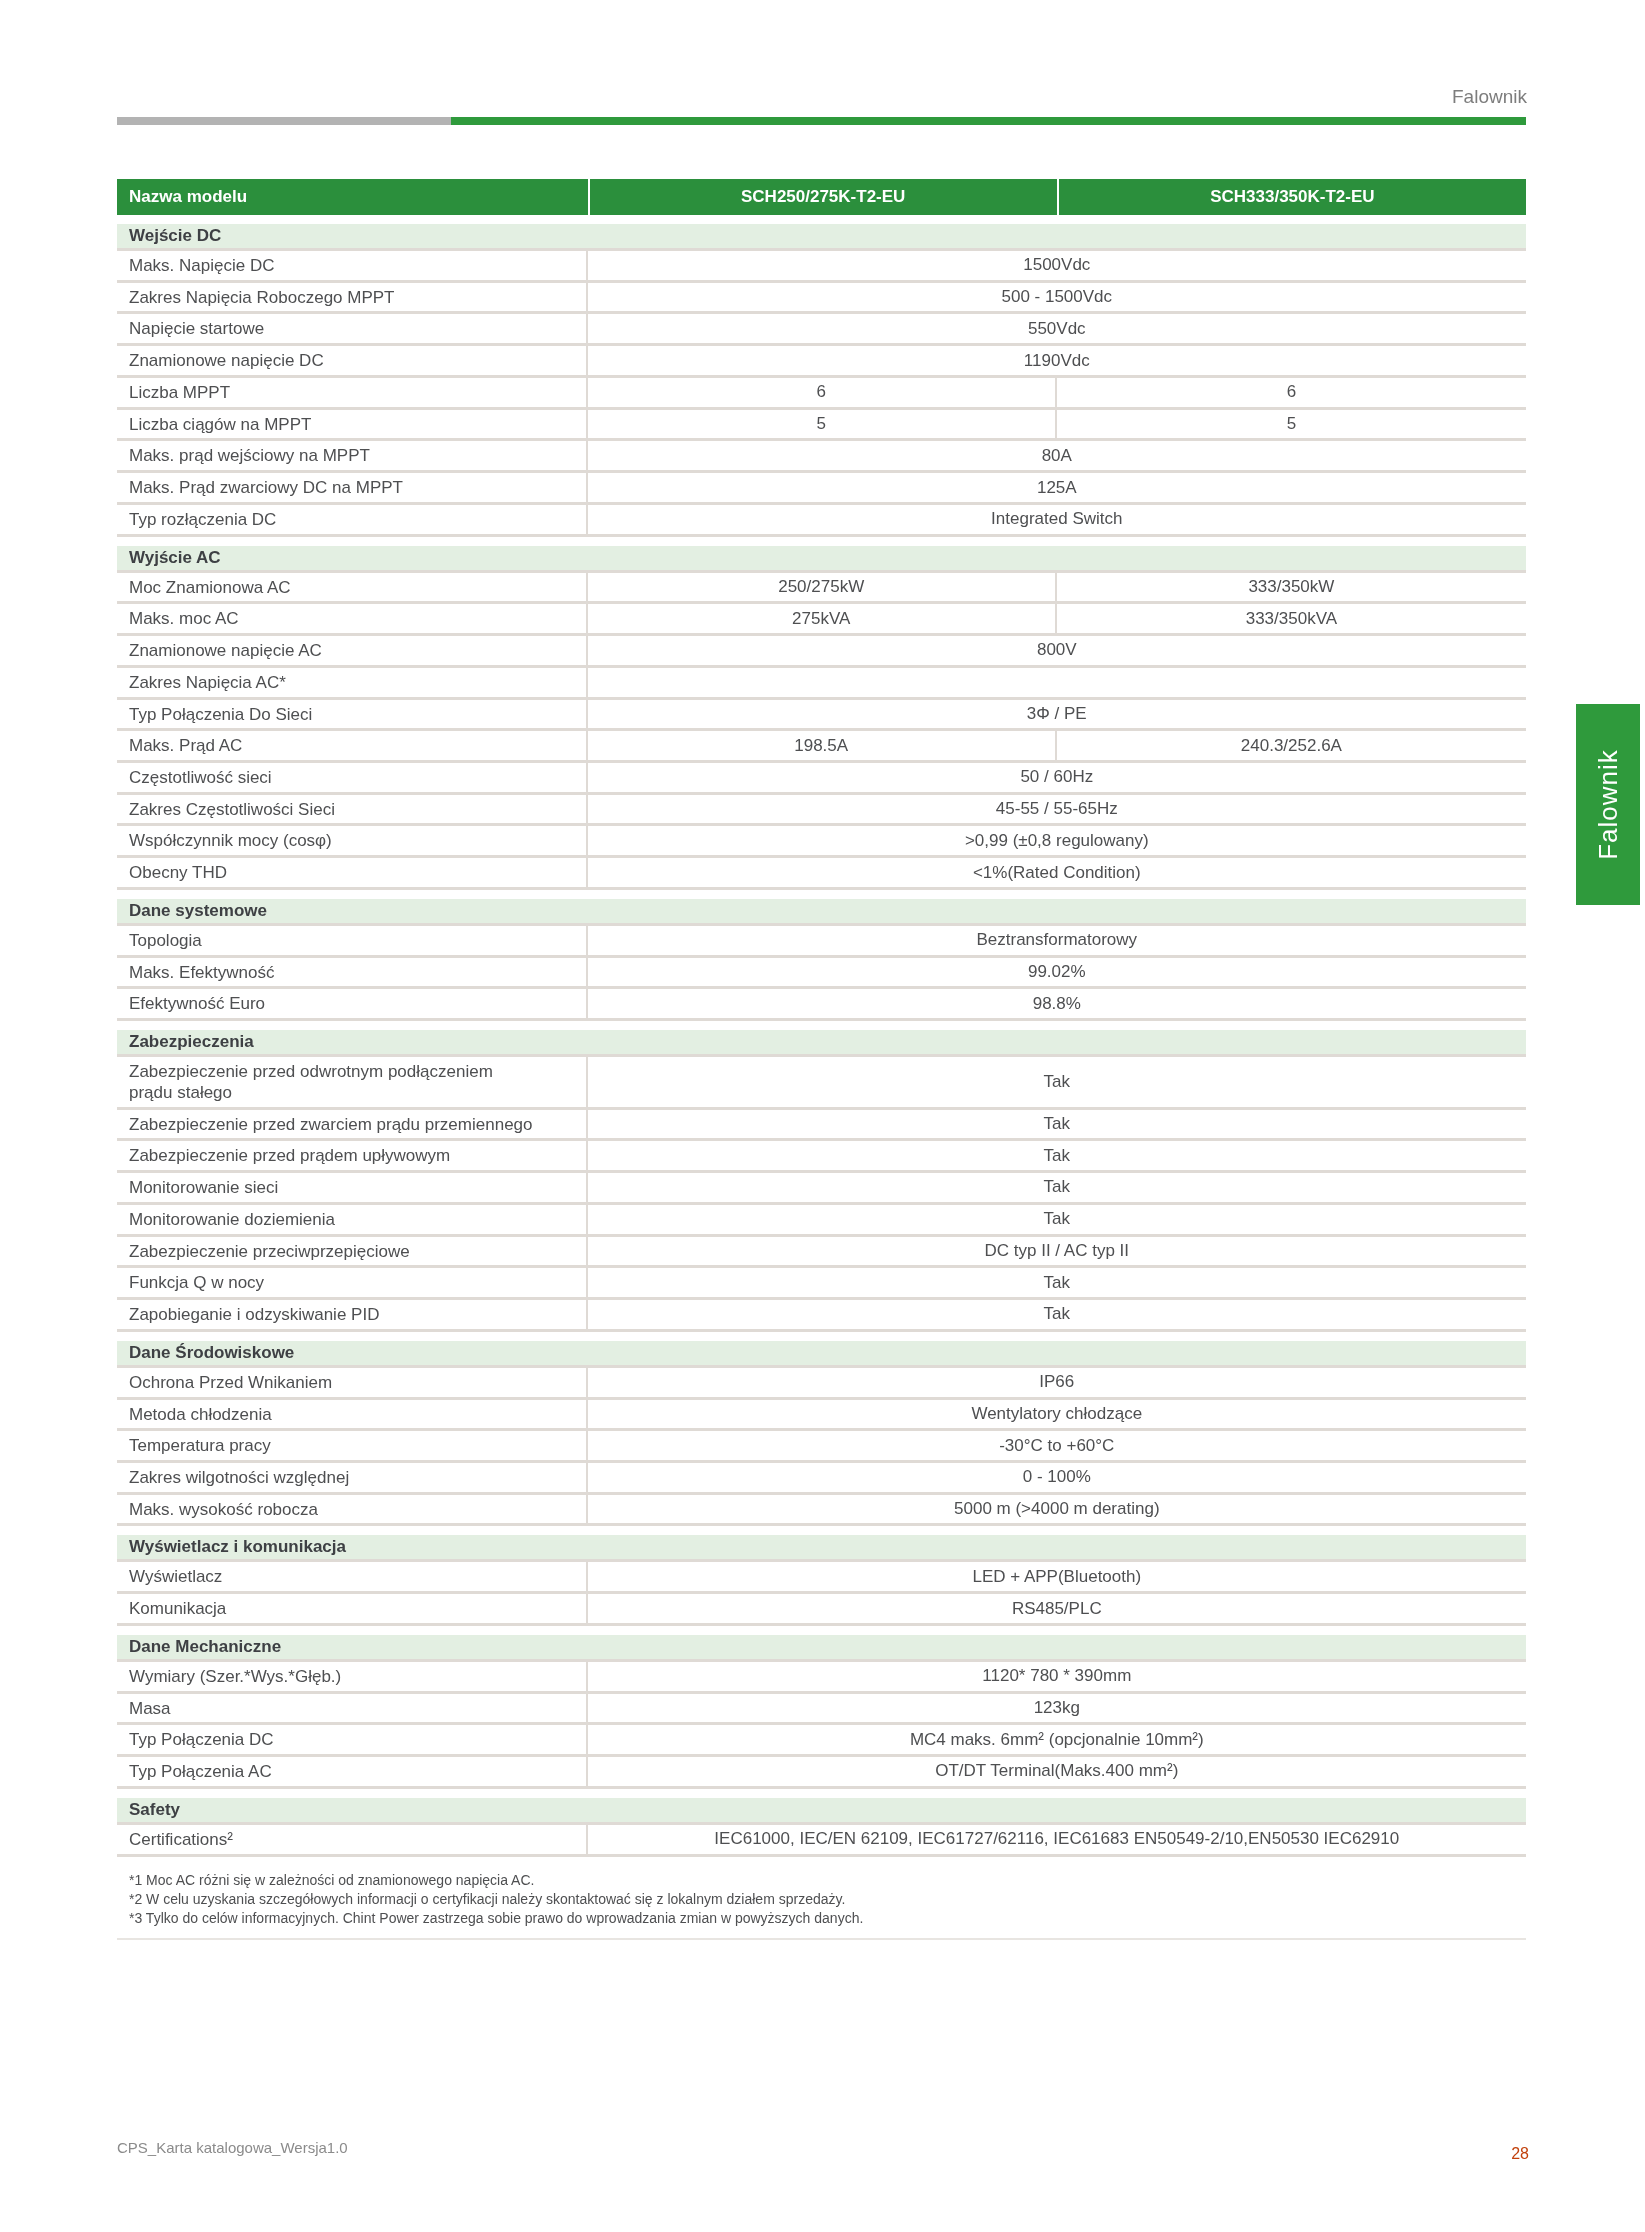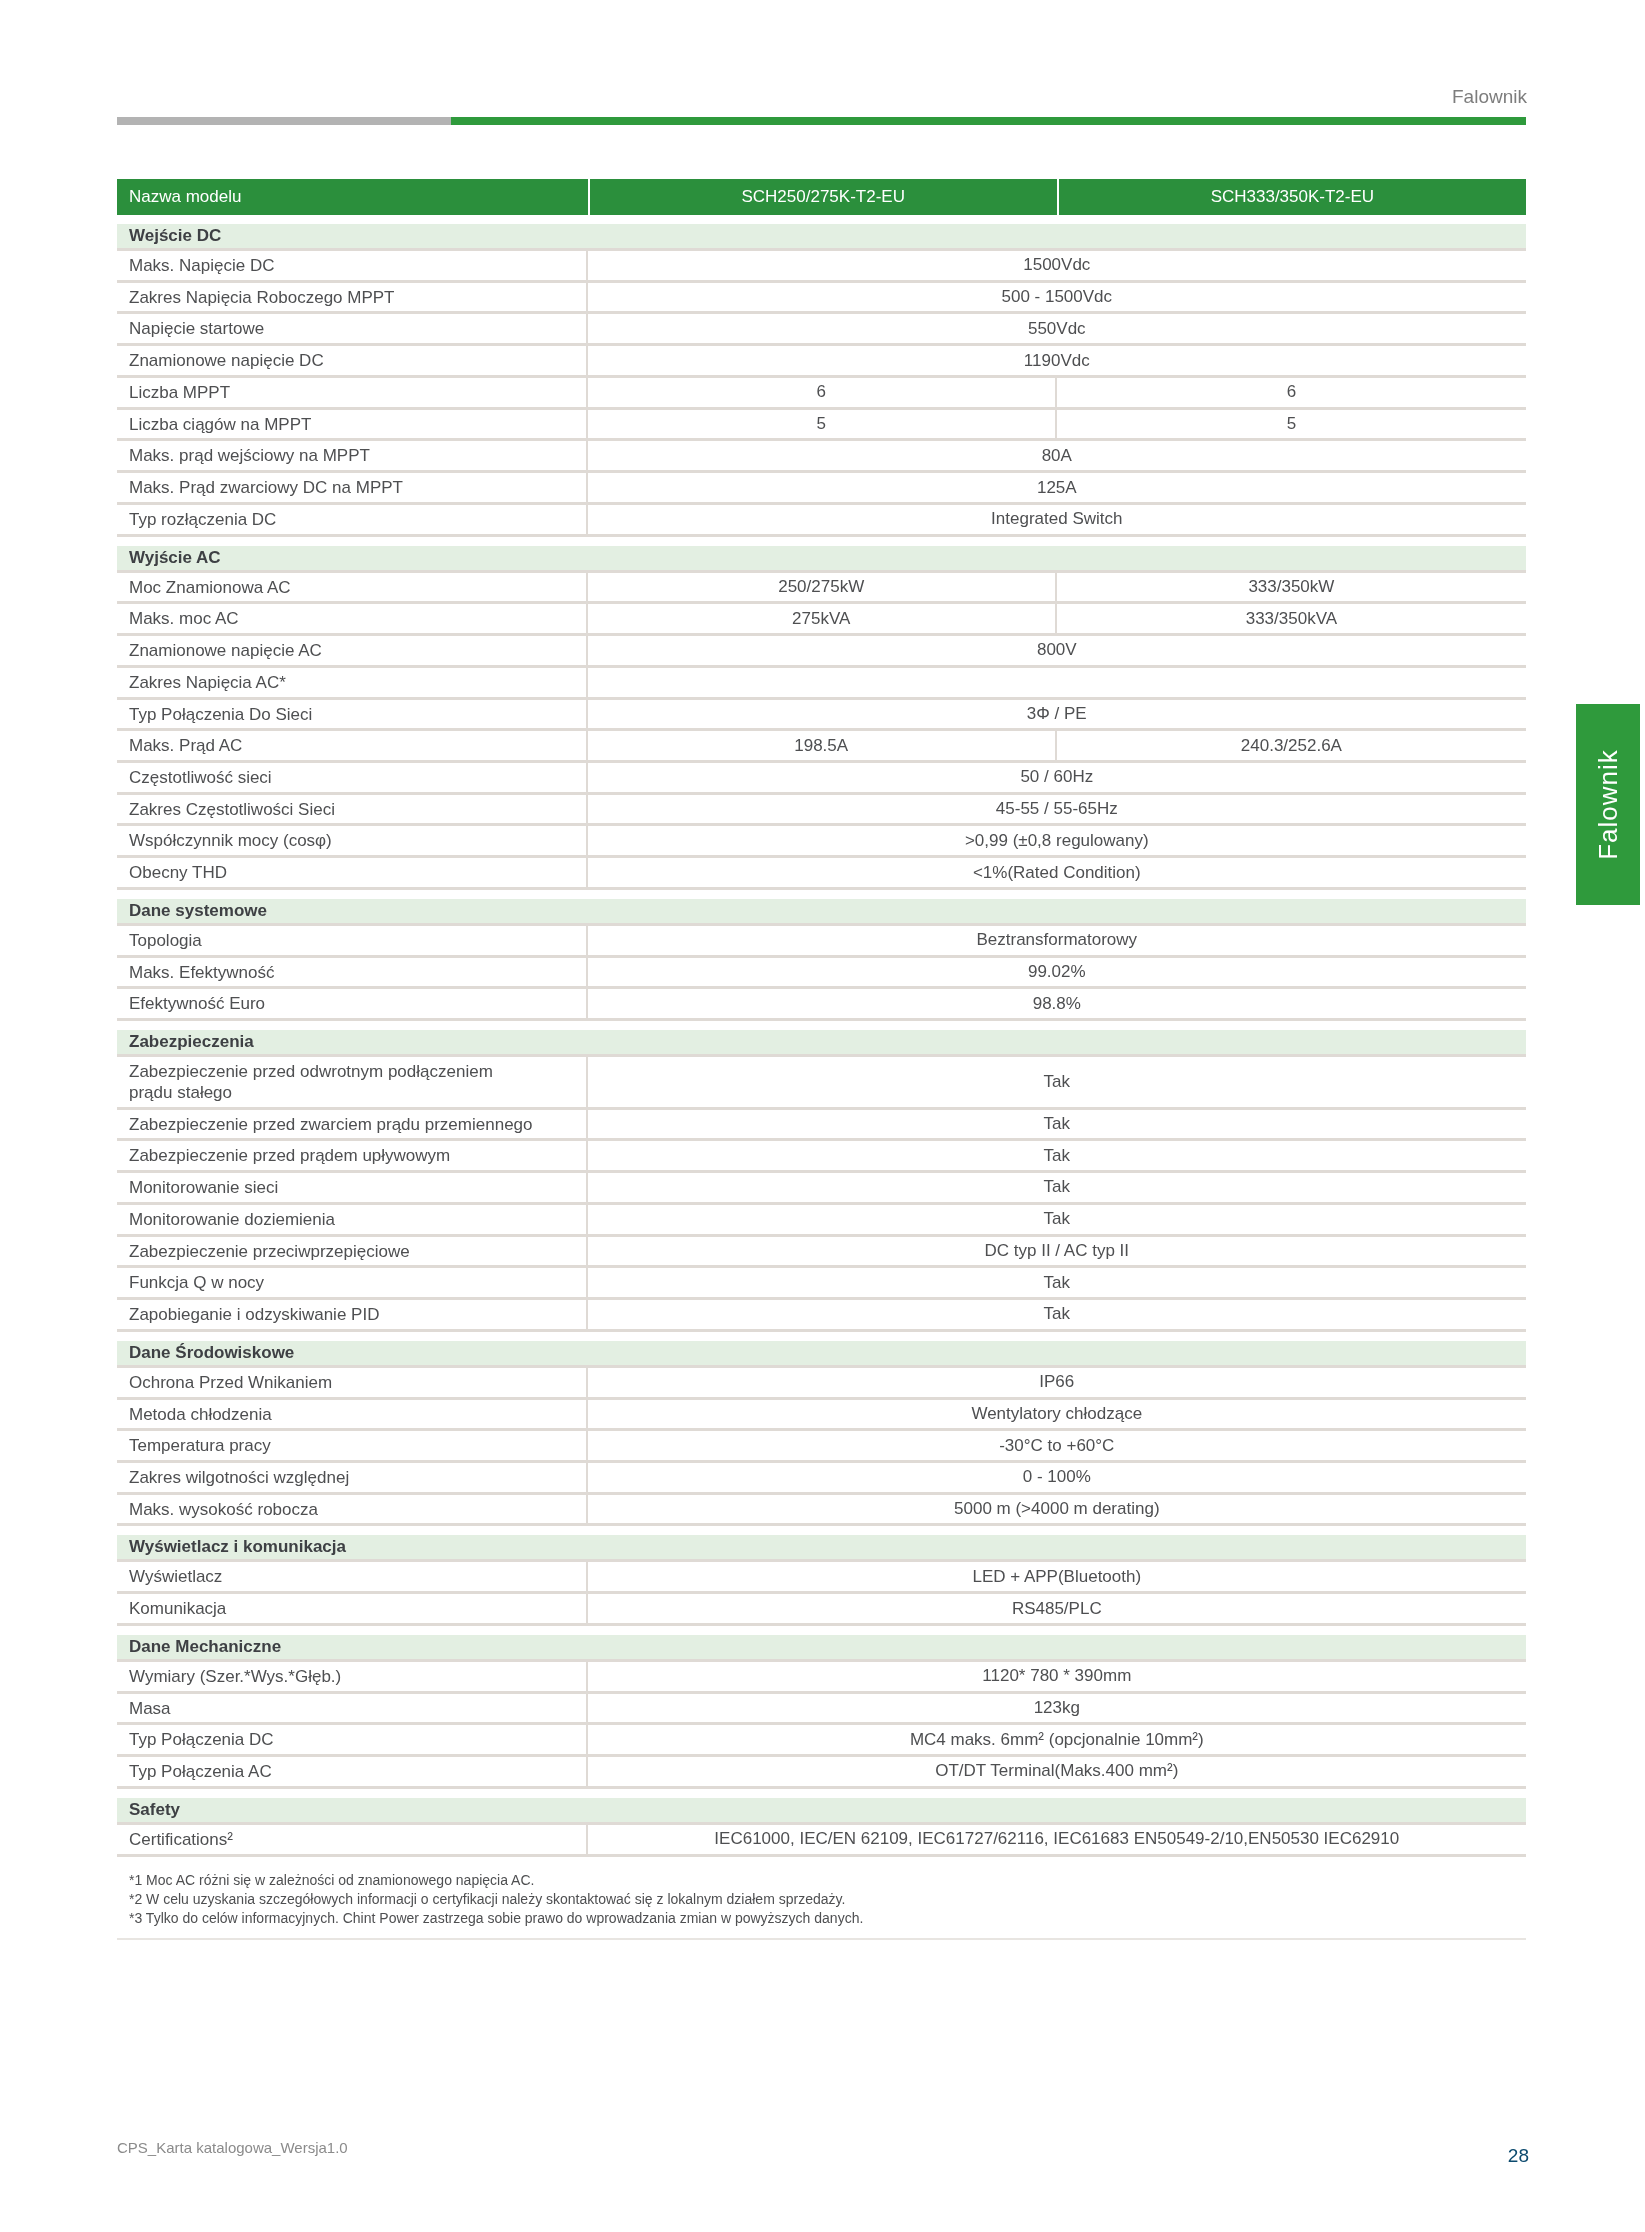--- a/index.html
+++ b/index.html
@@ -7,21 +7,21 @@
     position:relative; width:1646px; height:2233px; background:#ffffff;
     font-family:"Liberation Sans", sans-serif; overflow:hidden;
     --green:#2B8F3C; --tab-green:#2F9A3C; --band:#E3EFE2; --sep:#DFDAD5; --bar-gray:#B3B3B3;
   }
   .top-label { position:absolute; top:86px; right:119px; font-size:19px; color:#7D7D7D; }
   .top-bar { position:absolute; left:117px; top:117px; width:1409px; height:8px; display:flex; }
   .top-bar .seg-gray { width:334px; background:var(--bar-gray); }
   .top-bar .seg-green { flex:1; background:var(--tab-green); }
 
   .spec-table { position:absolute; left:117px; top:179px; width:1409px; color:#4E4F51; font-size:17px; }
-  .thead { display:flex; background:var(--green); height:36px; color:#fff; font-weight:normal; }
+  .thead { display:flex; background:var(--green); height:36px; color:#fff; font-weight:bold; }
   .hc { box-sizing:border-box; display:flex; align-items:center; }
   .hc.c1 { width:33.4%; padding-left:12px; }
   .hc.c2,.hc.c3 { width:33.3%; justify-content:center; text-align:center; border-left:2px solid #fff; }
 
   .band {
     margin-top:9px; min-height:27px; background:var(--band); border-bottom:3px solid var(--sep);
     font-weight:bold; color:#3E4044; padding-left:12px; display:flex; align-items:center; box-sizing:border-box;
   }
   .trow { display:flex; border-bottom:3px solid var(--sep); min-height:28px; align-items:stretch; }
   .cell { box-sizing:border-box; display:flex; align-items:center; }
@@ -35,21 +35,21 @@
   .footnotes { padding:7px 0 10px 12px; border-bottom:2px solid #E8E5E1; color:#4E4F51; font-size:14px;margin-top:7px; }
   .footnote { line-height:19px; }
 
   .side-tab {
     position:absolute; right:6px; top:704px; width:64px; height:201px; background:var(--tab-green);
     display:flex; align-items:center; justify-content:center;
   }
   .side-tab span { transform:rotate(-90deg); color:#fff; font-size:26px; white-space:nowrap; letter-spacing:1px; }
 
   .footer-left { position:absolute; left:117px; top:2139px; font-size:15px; color:#8B8B8B; }
-  .page-num { position:absolute; right:117px; top:2145px; font-size:19px; color:#0c4a6e; }
+  .page-num { position:absolute; right:117px; top:2145px; font-size:16px; color:#c2410c; }
 </style>
 </head>
 <body>
 
 <div class="page" style="--green: #2B8F3C; --tab-green: #2F9A3C; --band: #E3EFE2; --sep: #DFDAD5; --bar-gray: #B3B3B3;">
 
   <div class="top-label">Falownik</div>
 
   <div class="top-bar">
     <div class="seg-gray"></div>

